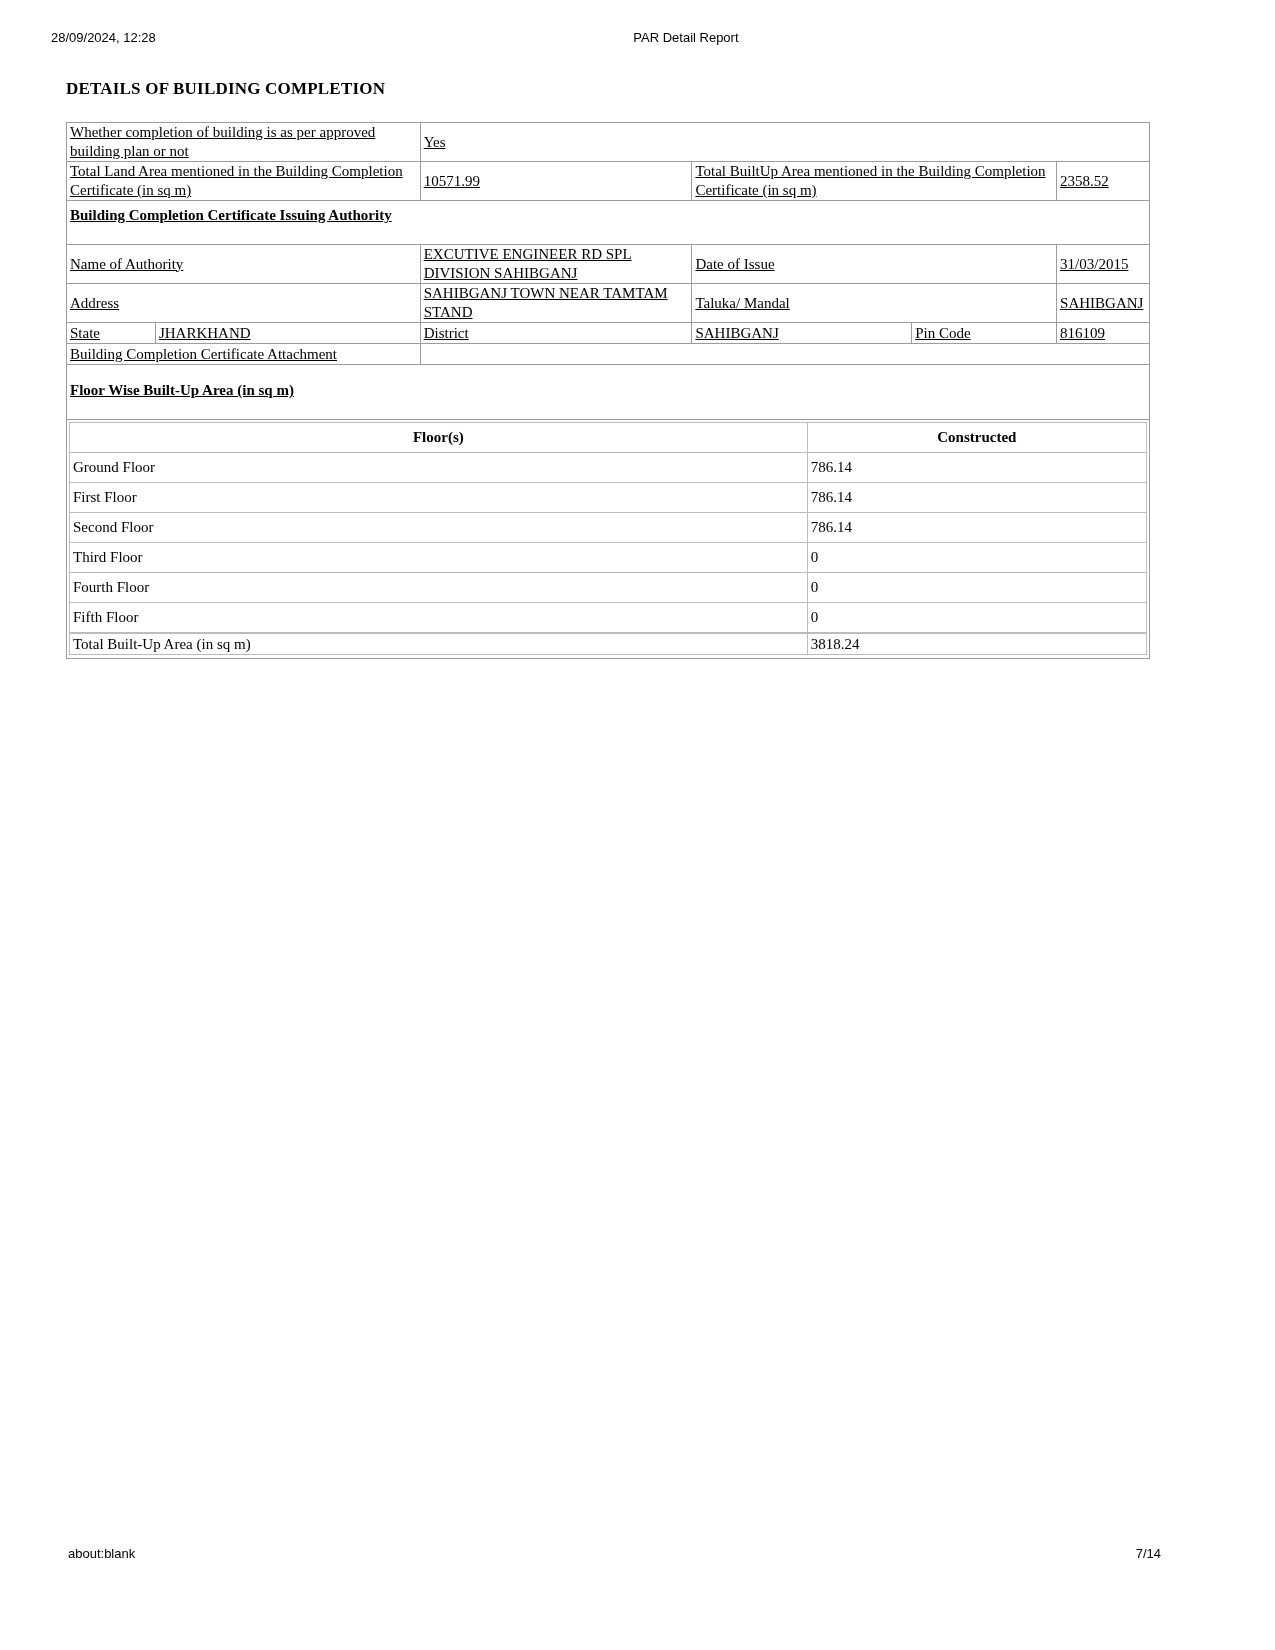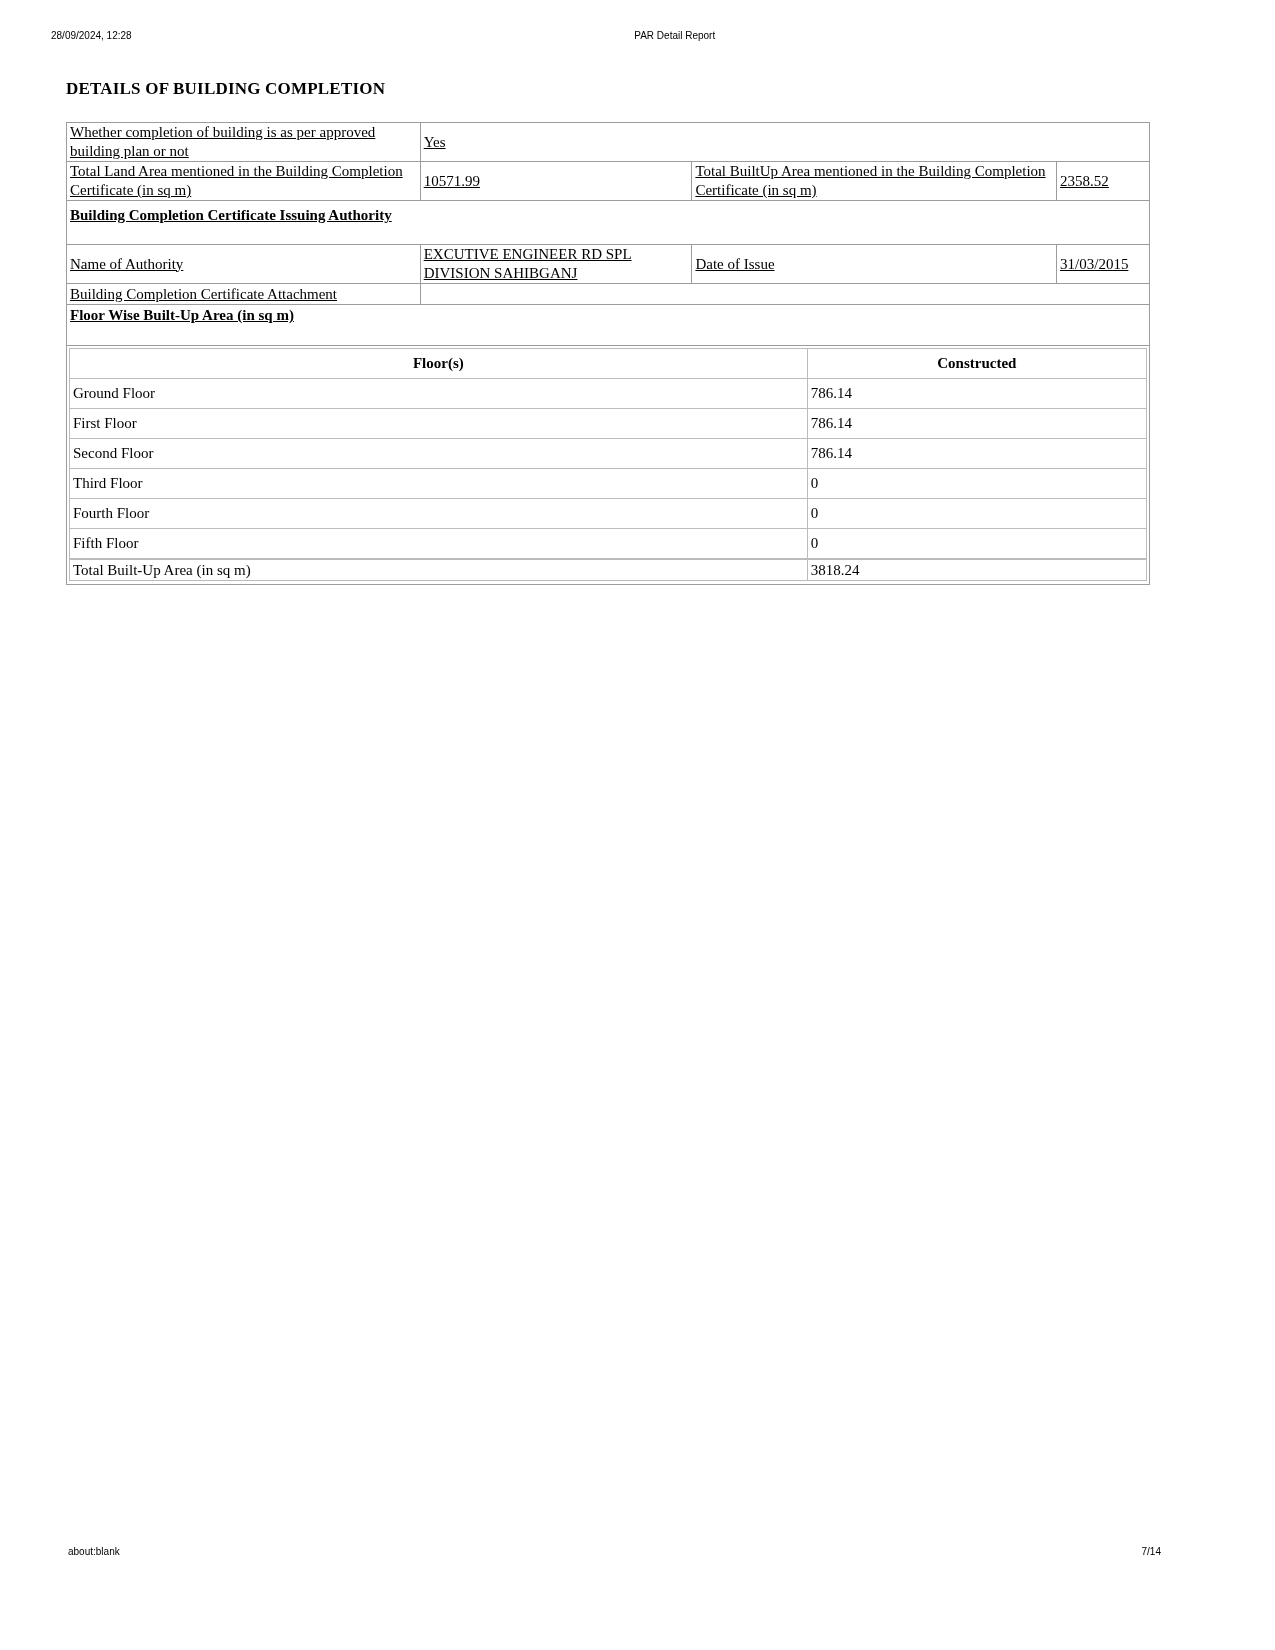--- a/index.html
+++ b/index.html
@@ -1,41 +1,41 @@
 <!DOCTYPE html>
 <html><head>
 <meta charset="utf-8">
 <style>
   * { margin:0; padding:0; box-sizing:border-box; }
   html,body { width:1275px; height:1650px; background:#ffffff; position:relative;
               font-family:"Liberation Serif", serif; color:#000; }
 
   
   .print-meta { position:absolute; font-family:"Liberation Sans", sans-serif;
-                font-size:10px; color:#000; white-space:nowrap; }
+                font-size:13px; color:#000; white-space:nowrap; }
   .ph-date  { left:51px; top:30px; }
   .ph-title { left:50%; top:30px; transform:translateX(-4%); }
   .pf-src   { left:51px; top:1546px;margin-left:17px; }
   .pf-page  { right:114px; top:1546px; }
 
   
   .report { position:absolute; left:66px; top:79px; width:1084px; }
   .section-title { font-size:17px; font-weight:bold; letter-spacing:.2px; }
 
   table { border-collapse:collapse; width:100%; table-layout:fixed; }
   td, th { font-size:15px; line-height:19px; padding:0 3px; vertical-align:middle;
            overflow:hidden; }
 
   .tblA { margin-top:23px;text-decoration:underline; }
   .tblA td { border:1px solid #9c9c9c; }
   .rh39 td { height:39px; }
   .rh38 td { height:38px; }
   .rh21 td { height:21px; }
   .band td { height:44px; vertical-align:top; font-weight:bold; padding-top:5px; }
-  .band2 td { height:41px; vertical-align:top; font-weight:bold; padding-top:1px; }
+  .band2 td { height:55px; vertical-align:top; font-weight:bold; padding-top:16px; }
   .nowrap { white-space:nowrap; }
 
   .floor-area { border-left:1px solid #9c9c9c; border-right:1px solid #9c9c9c;
                 border-bottom:1px solid #9c9c9c; padding:2px 2px 3px 2px; }
   .tblB td, .tblB th { border:1px solid #bcbcbc; height:30px; }
   .tblB th { font-weight:bold; text-align:center; }
   .tblC { }
   .tblC td { border:1px solid #bcbcbc; height:21px; }
 </style>
 </head>
@@ -69,20 +69,34 @@
         <td>2358.52</td>
       </tr>
       <tr class="band">
         <td colspan="6">Building Completion Certificate Issuing Authority</td>
       </tr>
       <tr class="rh38">
         <td colspan="2">Name of Authority</td>
         <td>EXCUTIVE ENGINEER RD SPL DIVISION SAHIBGANJ</td>
         <td colspan="2">Date of Issue</td>
         <td>31/03/2015</td>
+      </tr>
+      <tr class="rh38">
+        <td colspan="2">Address</td>
+        <td>SAHIBGANJ TOWN NEAR TAMTAM STAND</td>
+        <td colspan="2">Taluka/ Mandal</td>
+        <td class="nowrap">SAHIBGANJ</td>
+      </tr>
+      <tr class="rh21">
+        <td>State</td>
+        <td>JHARKHAND</td>
+        <td>District</td>
+        <td>SAHIBGANJ</td>
+        <td>Pin Code</td>
+        <td>816109</td>
       </tr>
       <tr class="rh21">
         <td colspan="2">Building Completion Certificate Attachment</td>
         <td colspan="4"></td>
       </tr>
       <tr class="band2">
         <td colspan="6">Floor Wise Built-Up Area (in sq m)</td>
       </tr>
     </tbody>
   </table>

